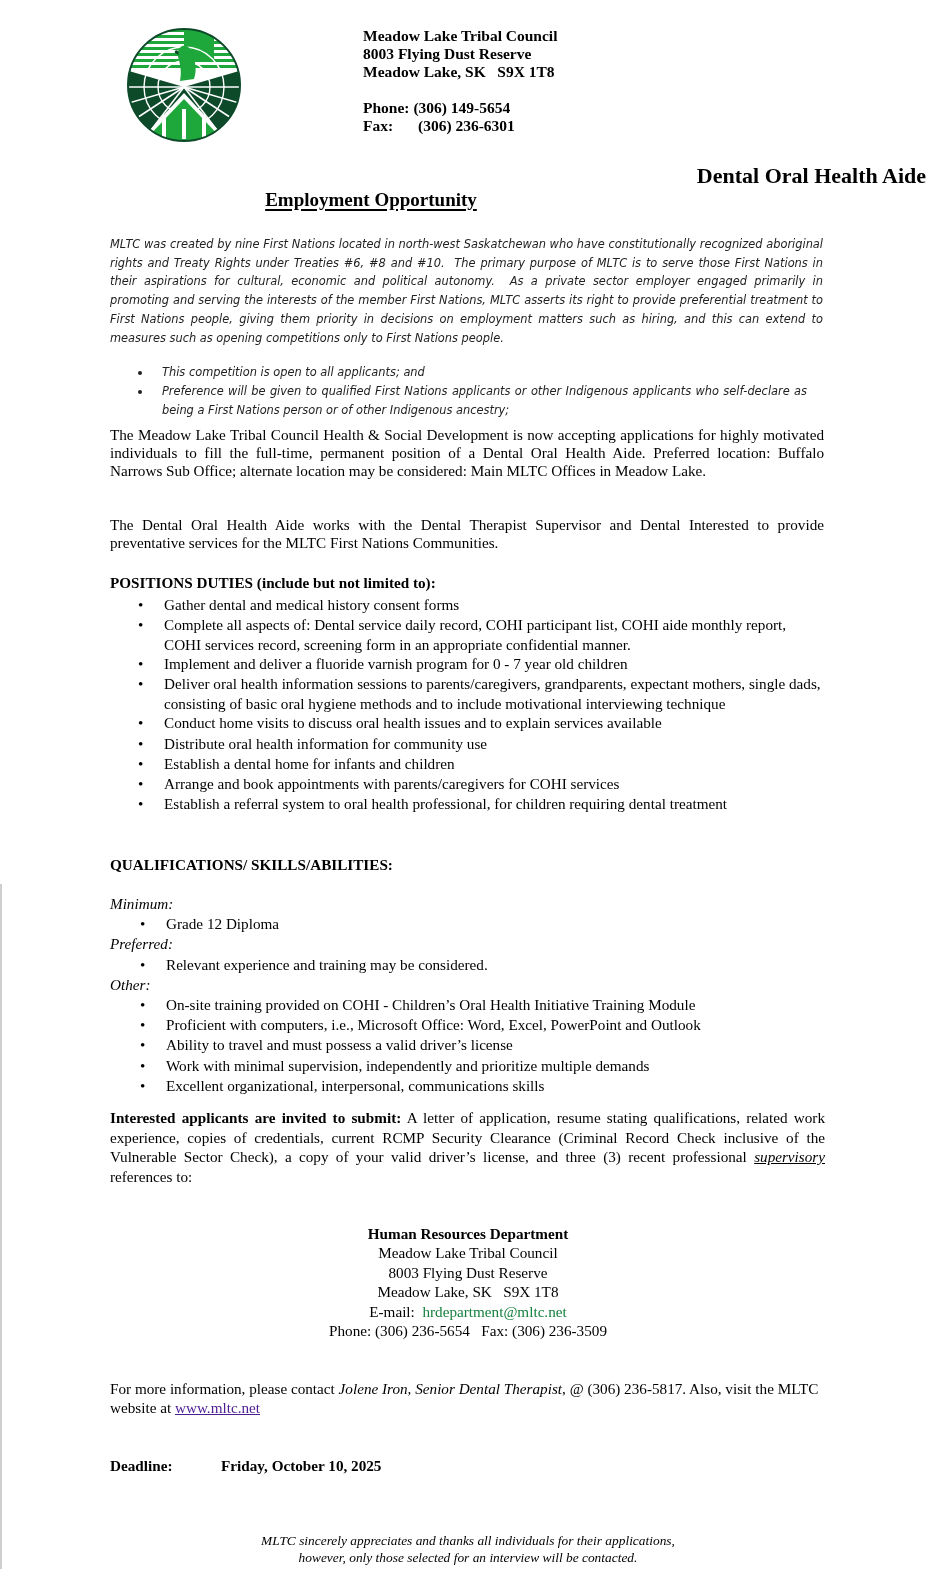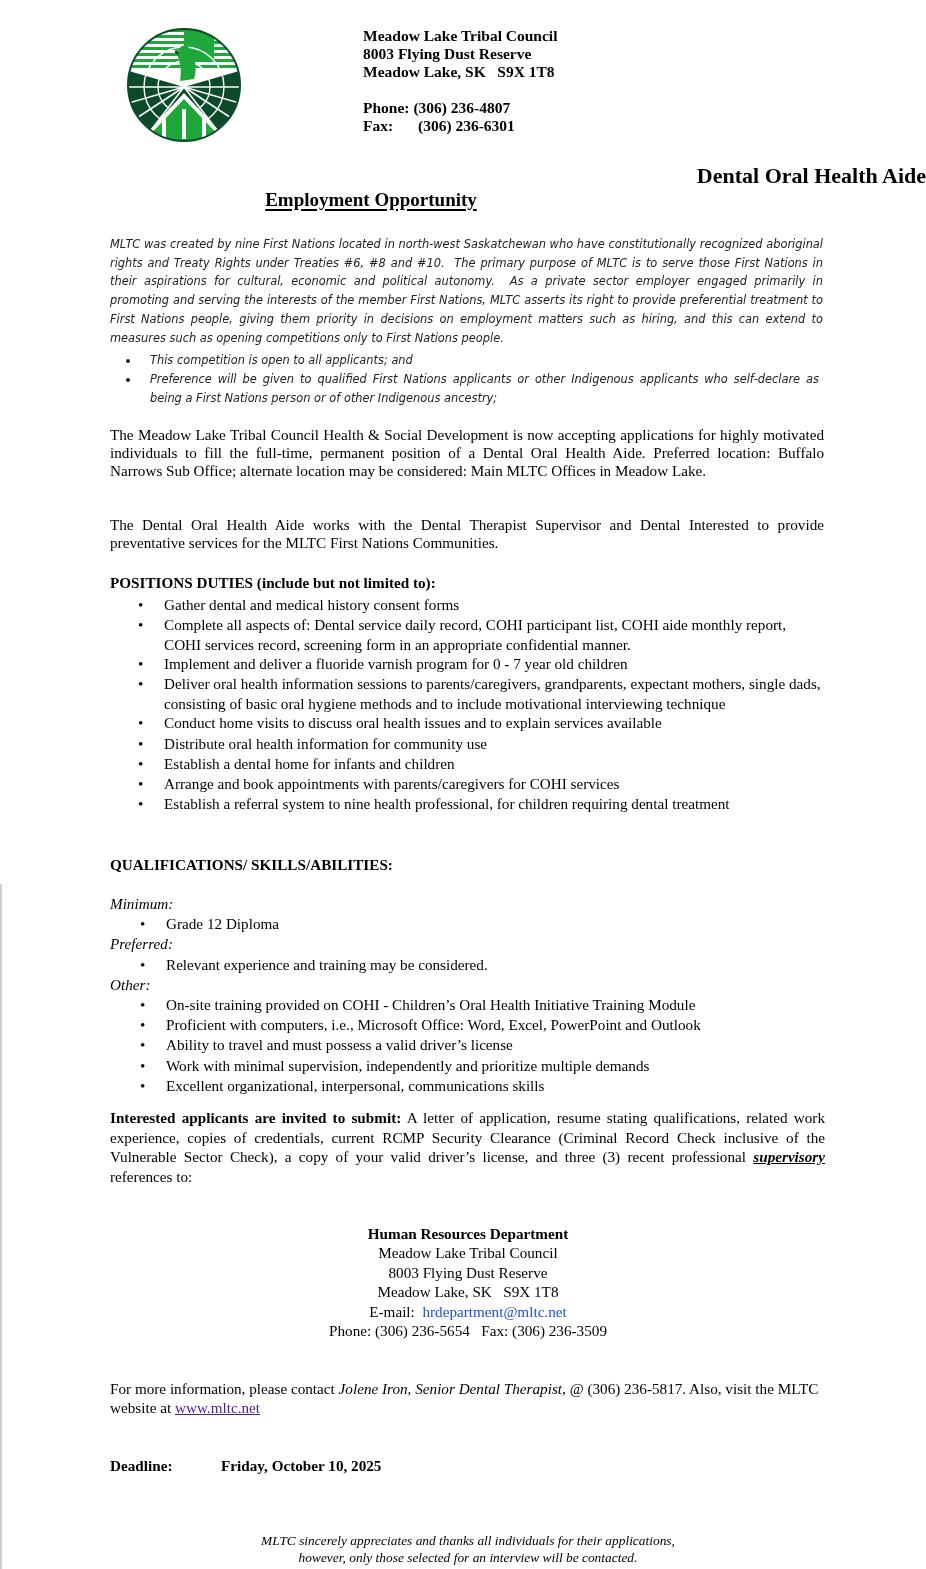--- a/index.html
+++ b/index.html
@@ -8,44 +8,44 @@
   .edge-line { position:absolute; left:0; top:884px; width:2px; height:685px; background:#cfcfcf; }
   .logo { position:absolute; left:122px; top:27px; width:124px; height:120px; }
   .header-block { position:absolute; left:363px; top:27px; font-weight:bold; font-size:15.5px; line-height:18px; }
   .header-block .gap { height:18px; }
   .header-block .fax-label { display:inline-block; width:55px; }
   .title { position:absolute; left:0; width:926px; top:163px; text-align:right; font-weight:bold; font-size:22px; line-height:26px; }
   .subtitle { position:absolute; left:0; width:742px; top:189px; text-align:center; font-weight:bold; font-size:19px; line-height:22px; }
   .subtitle span { text-decoration:underline; text-decoration-thickness:2px; text-underline-offset:3px; }
   .intro { position:absolute; left:110px; width:713px; top:235px; font-family:"DejaVu Sans", sans-serif;
            font-style:italic; font-size:11.4px; line-height:18.7px; color:#222; text-align:justify; }
-  .intro ul { margin:4px; padding-left:26px; }
+  .intro ul { margin:16px; padding-left:26px; }
   .intro li { padding-left:10px; }
   .body-text { position:absolute; left:110px; width:714px; font-size:15.2px; line-height:18px; text-align:justify; }
   .p1 { top:426px; }
   .p2 { top:516px; }
   .sec-h { position:absolute; left:110px; font-weight:bold; font-size:15.2px; line-height:18px; }
   .duties-h { top:574px; }
   .qual-h { top:856px; }
   ul.bl { margin:0; padding-left:0; list-style:none; }
   ul.bl li { position:relative; padding-left:54px; }
   ul.bl li::before { content:"\2022"; position:absolute; left:28px; top:0; }
   .duties { position:absolute; left:110px; width:714px; top:595px; font-size:15.2px; line-height:20.2px; }
   .duties li { line-height:20.2px; }
   .duties li.multi { line-height:19.5px; }
   .qual { position:absolute; left:110px; width:714px; top:894px; font-size:15.2px; line-height:20.2px; }
   .qual .sub { font-style:italic; }
   .qual ul.bl li { padding-left:56px; }
   .qual ul.bl li::before { left:30px; }
   .submit { position:absolute; left:110px; width:715px; top:1108px; font-size:15.2px; line-height:19.6px; text-align:justify; }
   .submit .lead { font-weight:bold; }
-  .submit .sup { font-weight:bold; font-style:italic; text-decoration:underline; }
+  .submit .sup { font-weight:normal; font-style:italic; text-decoration:underline; }
   .hr-block { position:absolute; left:0; width:936px; top:1224px; text-align:center; font-size:15.2px; line-height:19.4px; }
   .hr-block .hr-title { font-weight:bold; }
-  a.link { color:#1d4ed8; text-decoration:none; }
+  a.link { color:#15803d; text-decoration:none; }
   a.ulink { color:#4c1d95; text-decoration:underline; }
   .more { position:absolute; left:110px; width:716px; top:1379px; font-size:15.2px; line-height:19px; }
   .more i { font-style:italic; }
   .deadline { position:absolute; left:110px; top:1456px; font-weight:bold; font-size:15.2px; line-height:19px; }
   .deadline .dl-label { display:inline-block; width:111px; }
   .footer { position:absolute; left:0; width:936px; top:1532px; text-align:center; font-style:italic; font-size:13.4px; line-height:17px; }
 </style>
 </head>
 <body>
 
@@ -104,21 +104,21 @@
   </svg>
 </div>
 
 <div class="header-block">
   <div>Meadow Lake Tribal Council</div>
   <div>8003 Flying Dust Reserve</div>
   <div style="white-space:pre">Meadow Lake, SK   S9X 1T8</div>
   <div class="gap"></div>
   <div>
     <span>Phone:</span>
-    <span>(306) 236-4807</span>
+    <span>(306) 149-5654</span>
   </div>
   <div>
     <span class="fax-label">Fax:</span><span>(306) 236-6301</span>
   </div>
 </div>
 
 <div class="title">Dental Oral Health Aide</div>
 <div class="subtitle"><span>Employment Opportunity</span></div>
 
 <div class="intro">
@@ -136,21 +136,21 @@
 <div class="duties">
   <ul class="bl">
     <li>Gather dental and medical history consent forms</li>
     <li class="multi">Complete all aspects of: Dental service daily record, COHI participant list, COHI aide monthly report, COHI services record, screening form in an appropriate confidential manner.</li>
     <li>Implement and deliver a fluoride varnish program for 0 - 7 year old children</li>
     <li class="multi">Deliver oral health information sessions to parents/caregivers, grandparents, expectant mothers, single dads, consisting of basic oral hygiene methods and to include motivational interviewing technique</li>
     <li>Conduct home visits to discuss oral health issues and to explain services available</li>
     <li>Distribute oral health information for community use</li>
     <li>Establish a dental home for infants and children</li>
     <li>Arrange and book appointments with parents/caregivers for COHI services</li>
-    <li>Establish a referral system to nine health professional, for children requiring dental treatment</li>
+    <li>Establish a referral system to oral health professional, for children requiring dental treatment</li>
   </ul>
 </div>
 
 <div class="sec-h qual-h">QUALIFICATIONS/ SKILLS/ABILITIES:</div>
 <div class="qual">
   <div class="sub">Minimum:</div>
   <ul class="bl">
     <li>Grade 12 Diploma</li>
   </ul>
   <div class="sub">Preferred:</div>

